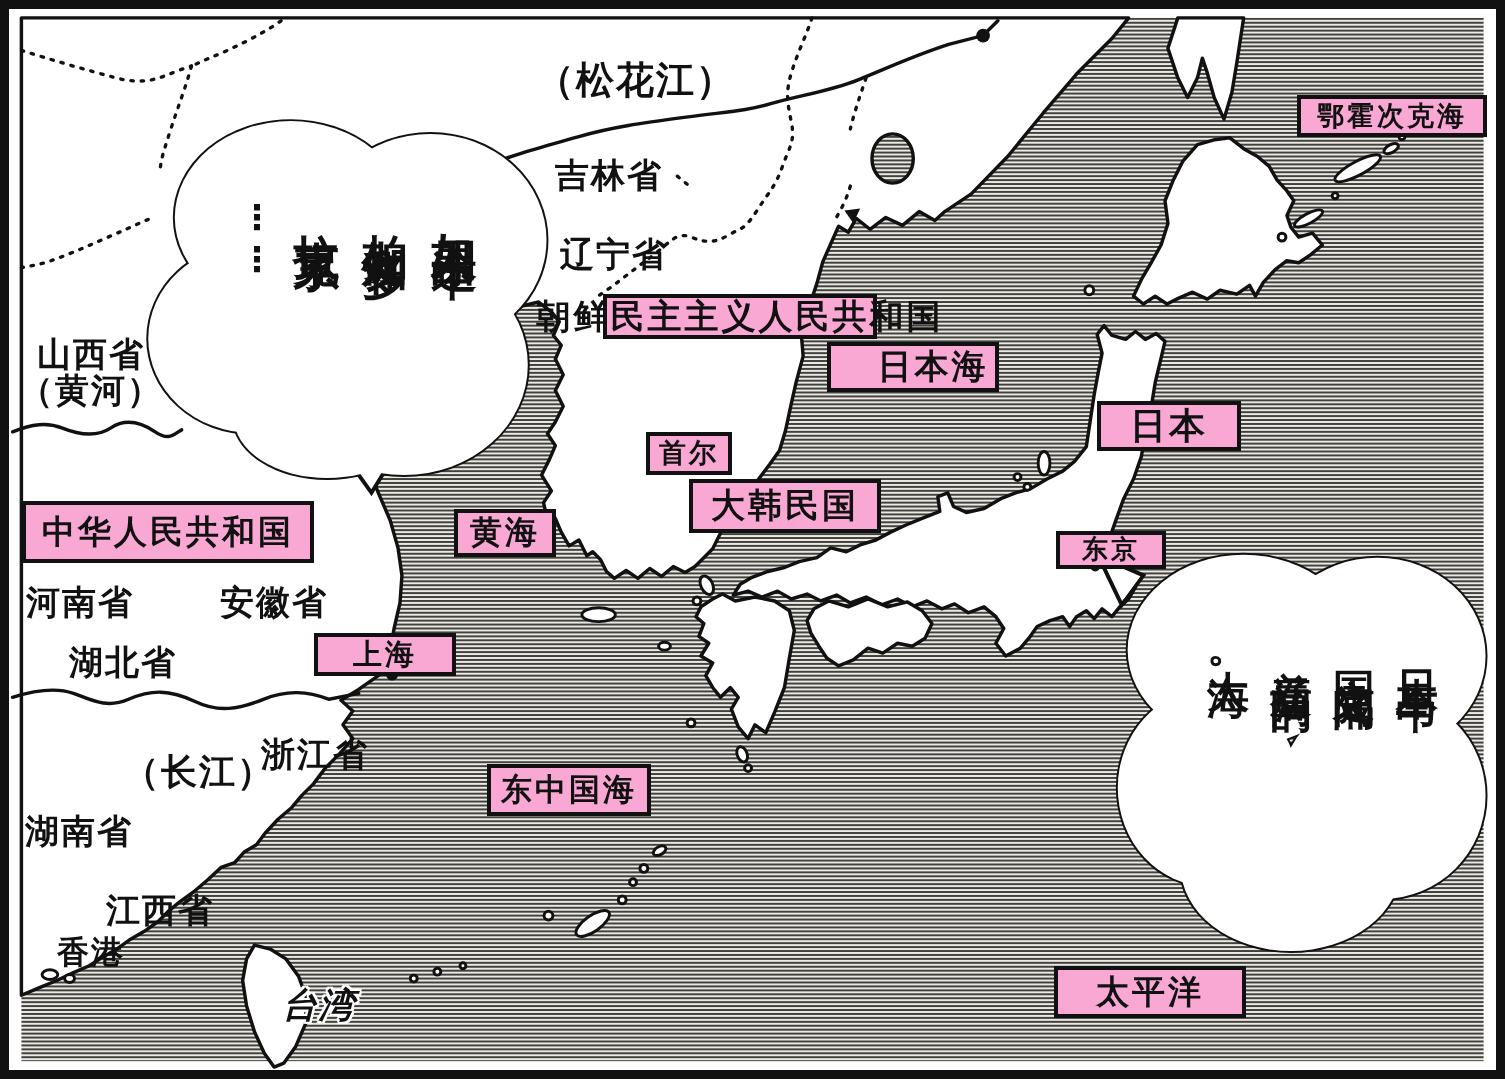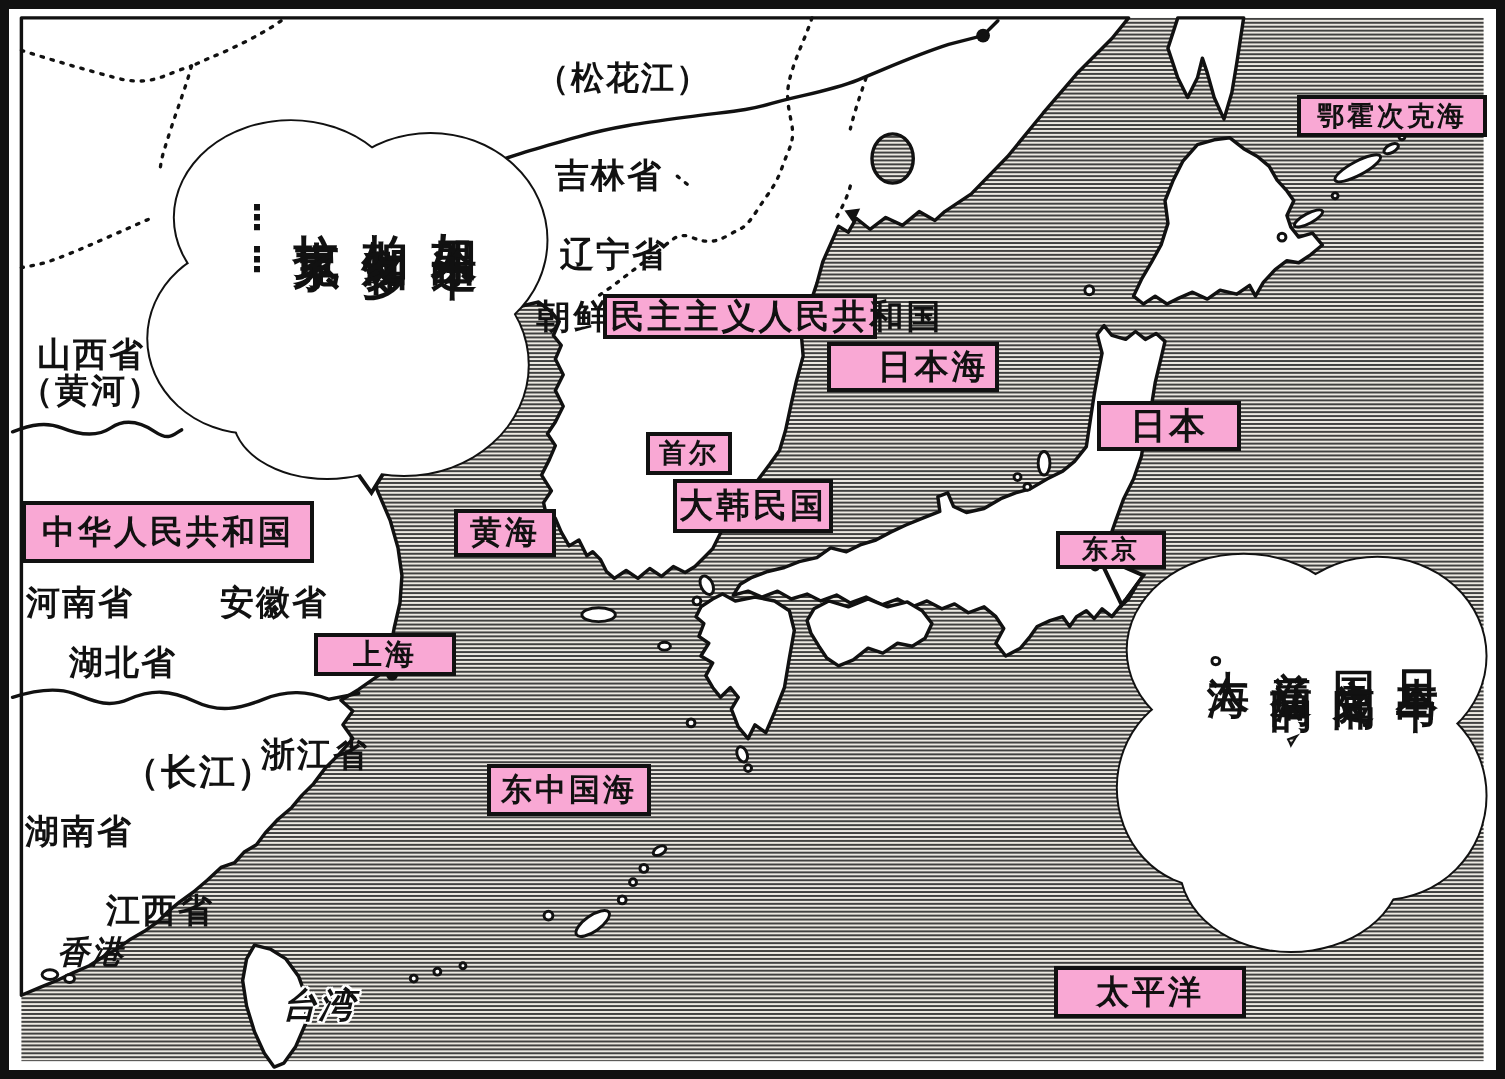--- a/index.html
+++ b/index.html
@@ -214,35 +214,35 @@
     <span class="col">着辽阔的</span>
     <span class="col">大海。</span>
   </div>
 
   <div id="map-labels">
       <div class="lbl boxed" style="left: 1288px; top: 86px; width: 190px; height: 42px; font-size: 27px;">鄂霍次克海</div>
       <div class="lbl boxed" style="left: 594px; top: 285px; width: 274px; height: 45px; font-size: 34px;">朝鲜民主主义人民共和国</div>
       <div class="lbl boxed" style="left: 818px; top: 333px; width: 172px; height: 50px; font-size: 34px; padding-left: 40px;">日本海</div>
       <div class="lbl boxed" style="left: 1088px; top: 392px; width: 144px; height: 50px; font-size: 36px;">日本</div>
       <div class="lbl boxed" style="left: 637px; top: 423px; width: 86px; height: 43px; font-size: 27px;">首尔</div>
-      <div class="lbl boxed" style="left: 664px; top: 470px; width: 160px; height: 54px; font-size: 34px;">大韩民国</div>
+      <div class="lbl boxed" style="left: 680px; top: 470px; width: 192px; height: 54px; font-size: 34px;">大韩民国</div>
       <div class="lbl boxed" style="left: 13px; top: 492px; width: 292px; height: 62px; font-size: 33px;">中华人民共和国</div>
       <div class="lbl boxed" style="left: 445px; top: 500px; width: 102px; height: 48px; font-size: 32px;">黄海</div>
       <div class="lbl boxed" style="left: 1047px; top: 522px; width: 110px; height: 38px; font-size: 26px;">东京</div>
       <div class="lbl boxed" style="left: 305px; top: 624px; width: 142px; height: 43px; font-size: 29px;">上海</div>
       <div class="lbl boxed" style="left: 478px; top: 755px; width: 164px; height: 52px; font-size: 31px;">东中国海</div>
       <div class="lbl boxed" style="left: 1045px; top: 957px; width: 192px; height: 52px; font-size: 33px;">太平洋</div>
-      <div class="lbl" style="left: 527px; top: 52px; font-size: 33px;">（松花江）</div>
+      <div class="lbl" style="left: 527px; top: 52px; font-size: 38px;">（松花江）</div>
       <div class="lbl" style="left: 546px; top: 149px; font-size: 34px;">吉林省</div>
       <div class="lbl" style="left: 551px; top: 228px; font-size: 34px;">辽宁省</div>
       <div class="lbl" style="left: 28px; top: 328px; font-size: 34px;">山西省</div>
       <div class="lbl" style="left: 10px; top: 364px; font-size: 34px;">（黄河）</div>
       <div class="lbl" style="left: 17px; top: 576px; font-size: 34px;">河南省</div>
       <div class="lbl" style="left: 211px; top: 576px; font-size: 34px;">安徽省</div>
       <div class="lbl" style="left: 60px; top: 636px; font-size: 34px;">湖北省</div>
       <div class="lbl" style="left: 114px; top: 744px; font-size: 36px;">（长江）</div>
       <div class="lbl" style="left: 252px; top: 728px; font-size: 34px;">浙江省</div>
       <div class="lbl" style="left: 16px; top: 805px; font-size: 34px;">湖南省</div>
       <div class="lbl" style="left: 97px; top: 884px; font-size: 34px;">江西省</div>
-      <div class="lbl" style="left: 48px; top: 927px; font-size: 32px; font-style: italic;">香港</div>
+      <div class="lbl" style="left: 48px; top: 927px; font-size: 32px;">香港</div>
       <div class="lbl halo" style="left: 273px; top: 978px; font-size: 35px; font-style: italic;">台湾</div>
     </div>
 </div>
 
 </body></html>

